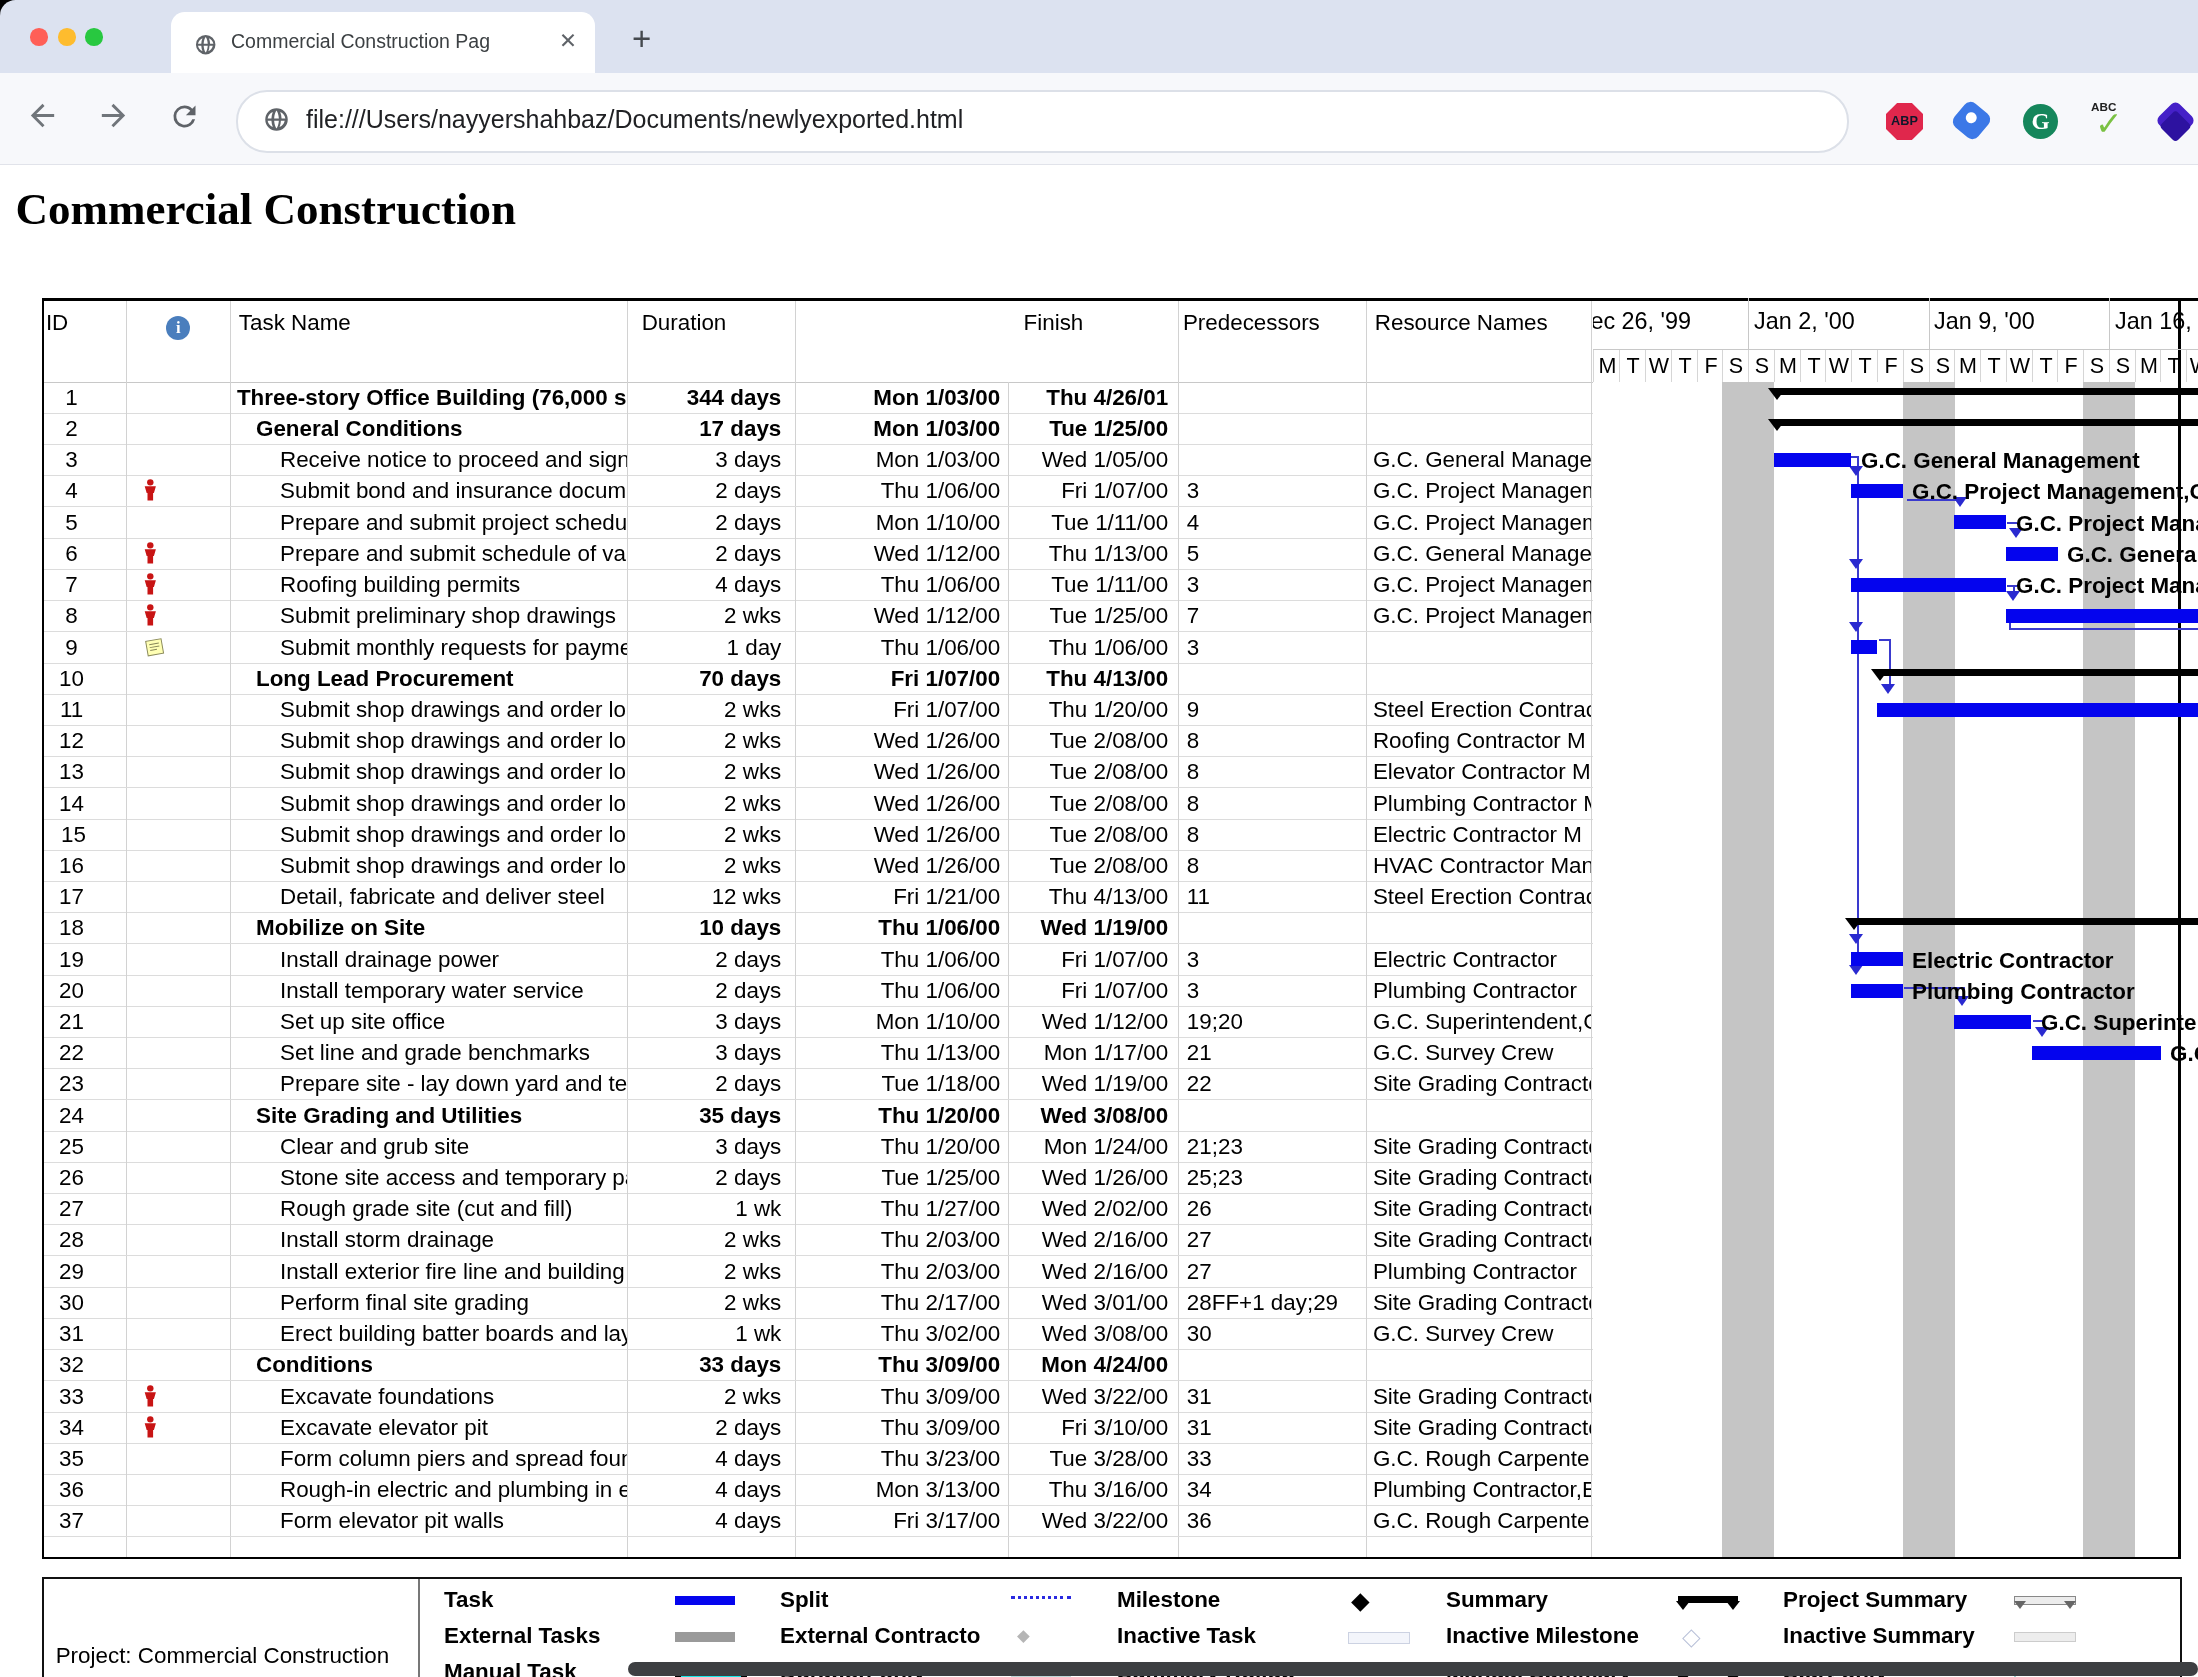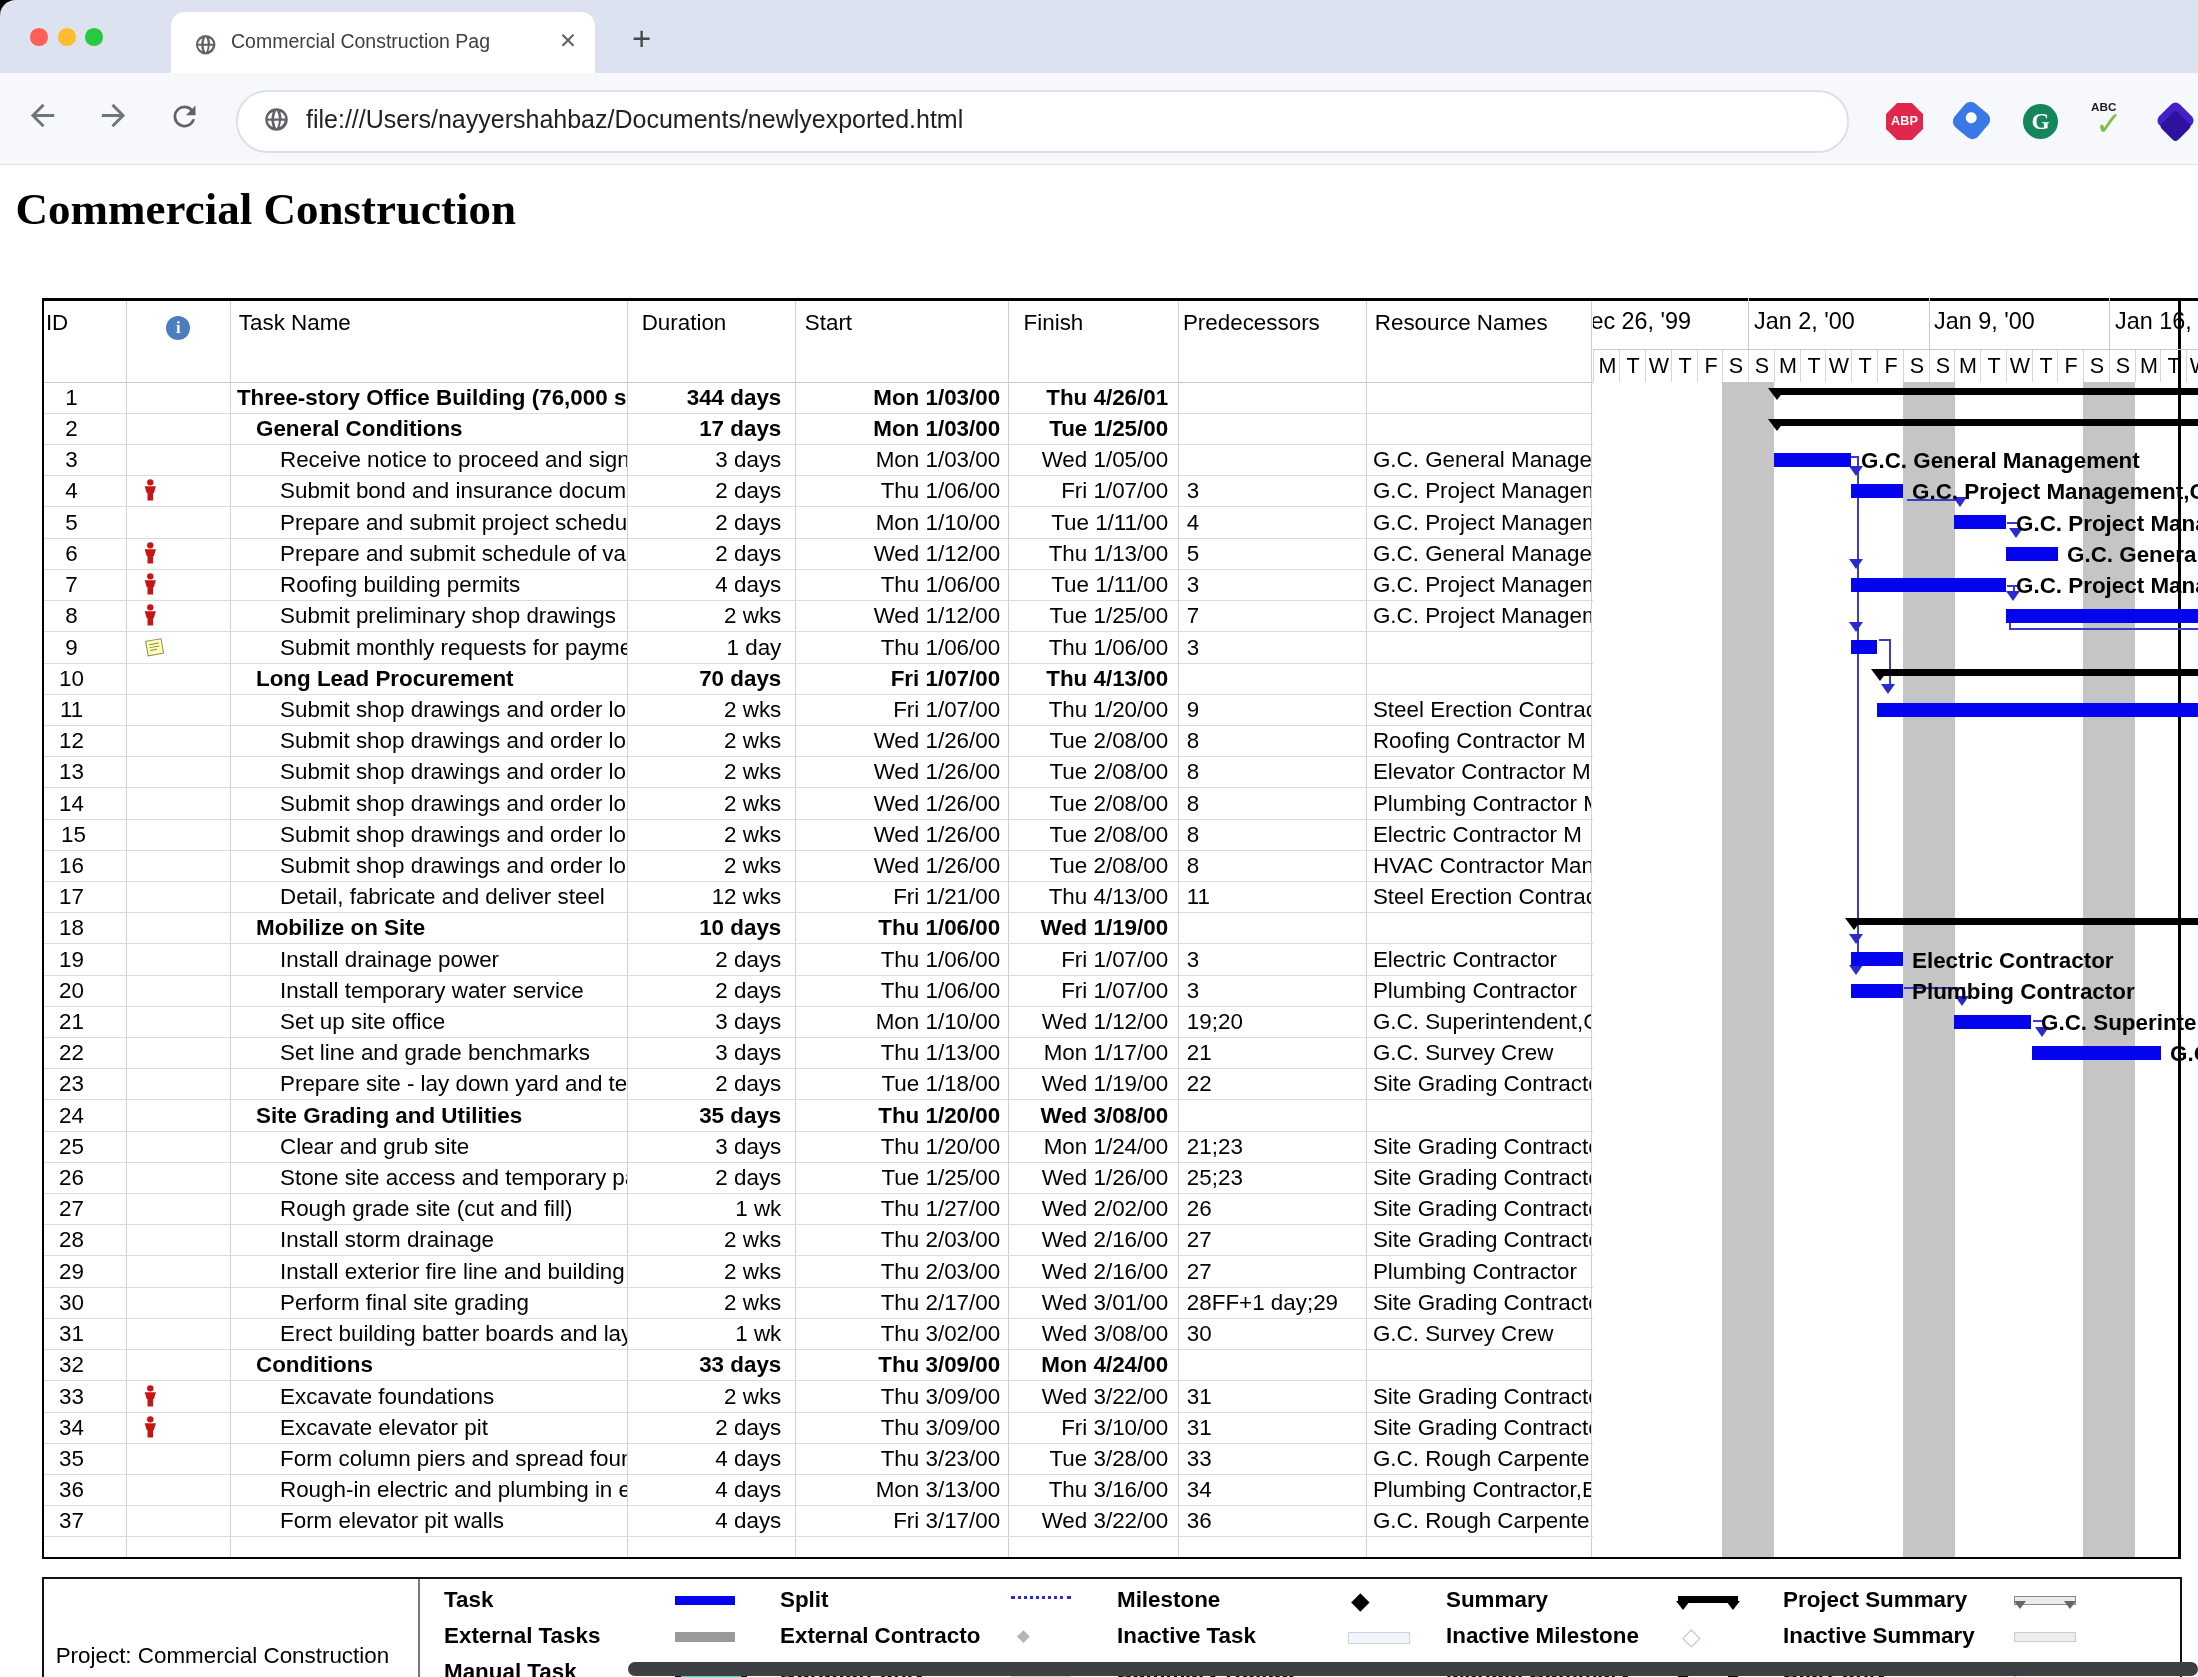--- a/index.html
+++ b/index.html
@@ -21,21 +21,21 @@
   #newtab{position:absolute;left:632px;top:25px;font-size:33px;line-height:27px;color:#45494e;}
   #toolbar{position:absolute;top:73px;left:0;width:2198px;height:91px;background:#f7f8fb;
            border-bottom:1px solid #e1e3ea;z-index:1;}
   .navbtn{position:absolute;top:25px;width:39px;height:39px;}
   #urlbar{position:absolute;left:236px;top:16.6px;width:1609px;height:59px;background:#fff;
           border:2px solid #dce0e8;border-radius:31px;}
   #url-text{position:absolute;left:68px;top:13.7px;font-size:25px;color:#202124;white-space:nowrap;}
   .ext{position:absolute;top:103px;width:37px;height:37px;}
   
   #ext-abp{background:#e0274c;clip-path:polygon(30% 0,70% 0,100% 30%,100% 70%,70% 100%,30% 100%,0 70%,0 30%);
-           color:#ffffff;font-weight:bold;font-size:12.7px;text-align:center;line-height:37px;}
+           color:#0f172a;font-weight:bold;font-size:12.7px;text-align:center;line-height:37px;}
   #ext-tag{background:#3b78e7;border-radius:7.8px;transform:rotate(40deg);}
   #ext-tag:after{content:"";position:absolute;left:7.8px;top:7.8px;width:11.7px;height:11.7px;background:#fff;border-radius:50%;}
   #ext-gram{background:#15865b;border-radius:50%;color:#fff;font-weight:bold;font-size:23.4px;
             text-align:center;line-height:35px;font-family:"Liberation Serif",serif;}
   #ext-abc{font-size:11.7px;font-weight:bold;color:#222;}
   #ext-abc .check{position:absolute;left:3.9px;top:3.9px;font-size:33px;color:#7ac143;}
   #ext-layers{background:#4520c8;transform:rotate(45deg);border-radius:5.9px;}
   #ext-layers:after{content:"";position:absolute;left:6.8px;top:6.8px;width:23.4px;height:23.4px;background:#2d12a0;border-radius:3.9px;}
   
   #page-title{position:absolute;left:15.6px;top:183px;font-family:"Liberation Serif","DejaVu Serif",serif;
@@ -290,21 +290,20 @@
 
   <div id="scroll-thumb"></div>
 <div class="abs" style="left: 42px; top: 298px; width: 2156px; height: 1261px;">
       <div class="abs" style="left: 0px; top: 0px; width: 1551px; height: 84px; border-bottom: 1px solid rgb(200, 200, 200);">
         <div class="cell hcell" style="left: 0px; width: 85px; padding-left: 3.9px;">ID</div>
         <div class="cell hcell" style="left: 85px; width: 104px; padding-left: 7.8px;">
           <div style="position: absolute; left: 39px; top: 17.6px; width: 24.4px; height: 24.4px; border-radius: 50%; background: rgb(74, 126, 189); color: rgb(255, 255, 255); text-align: center; line-height: 24.4px; font-size: 16.6px; font-weight: bold; font-family: &quot;Liberation Serif&quot;, serif;">i</div>
         </div>
         <div class="cell hcell" style="left: 189px; width: 397px; padding-left: 7.8px;">Task Name</div>
         <div class="cell hcell" style="left: 586px; width: 168px; padding-left: 13.7px;">Duration</div>
-        <div class="cell hcell" style="left: 754px; width: 213px; padding-left: 8.8px;">Start</div>
         <div class="cell hcell" style="left: 966px; width: 171px; padding-left: 15.6px;">Finish</div>
         <div class="cell hcell" style="left: 1325px; width: 225px; padding-left: 7.8px;">Resource Names</div>
         <div class="cell hcell" style="left: 1137px; width: 188px; padding-left: 3.9px;">Predecessors</div>
       </div>
       <div class="trow" style="top: 84px;">
         <div class="cell num" style="left: 0px; width: 85px; padding-right: 25px;">1</div>
         <div class="cell" style="left: 85px; width: 104px; padding-left: 15.6px;"></div>
         <div class="cell bold" style="left: 189px; width: 397px; padding-left: 5.9px;">Three-story Office Building (76,000 sq</div>
         <div class="cell rt bold" style="left: 586px; width: 168px; padding-right: 13.7px;">344 days</div>
         <div class="cell rt bold" style="left: 754px; width: 213px; padding-right: 7.8px;">Mon 1/03/00</div>

